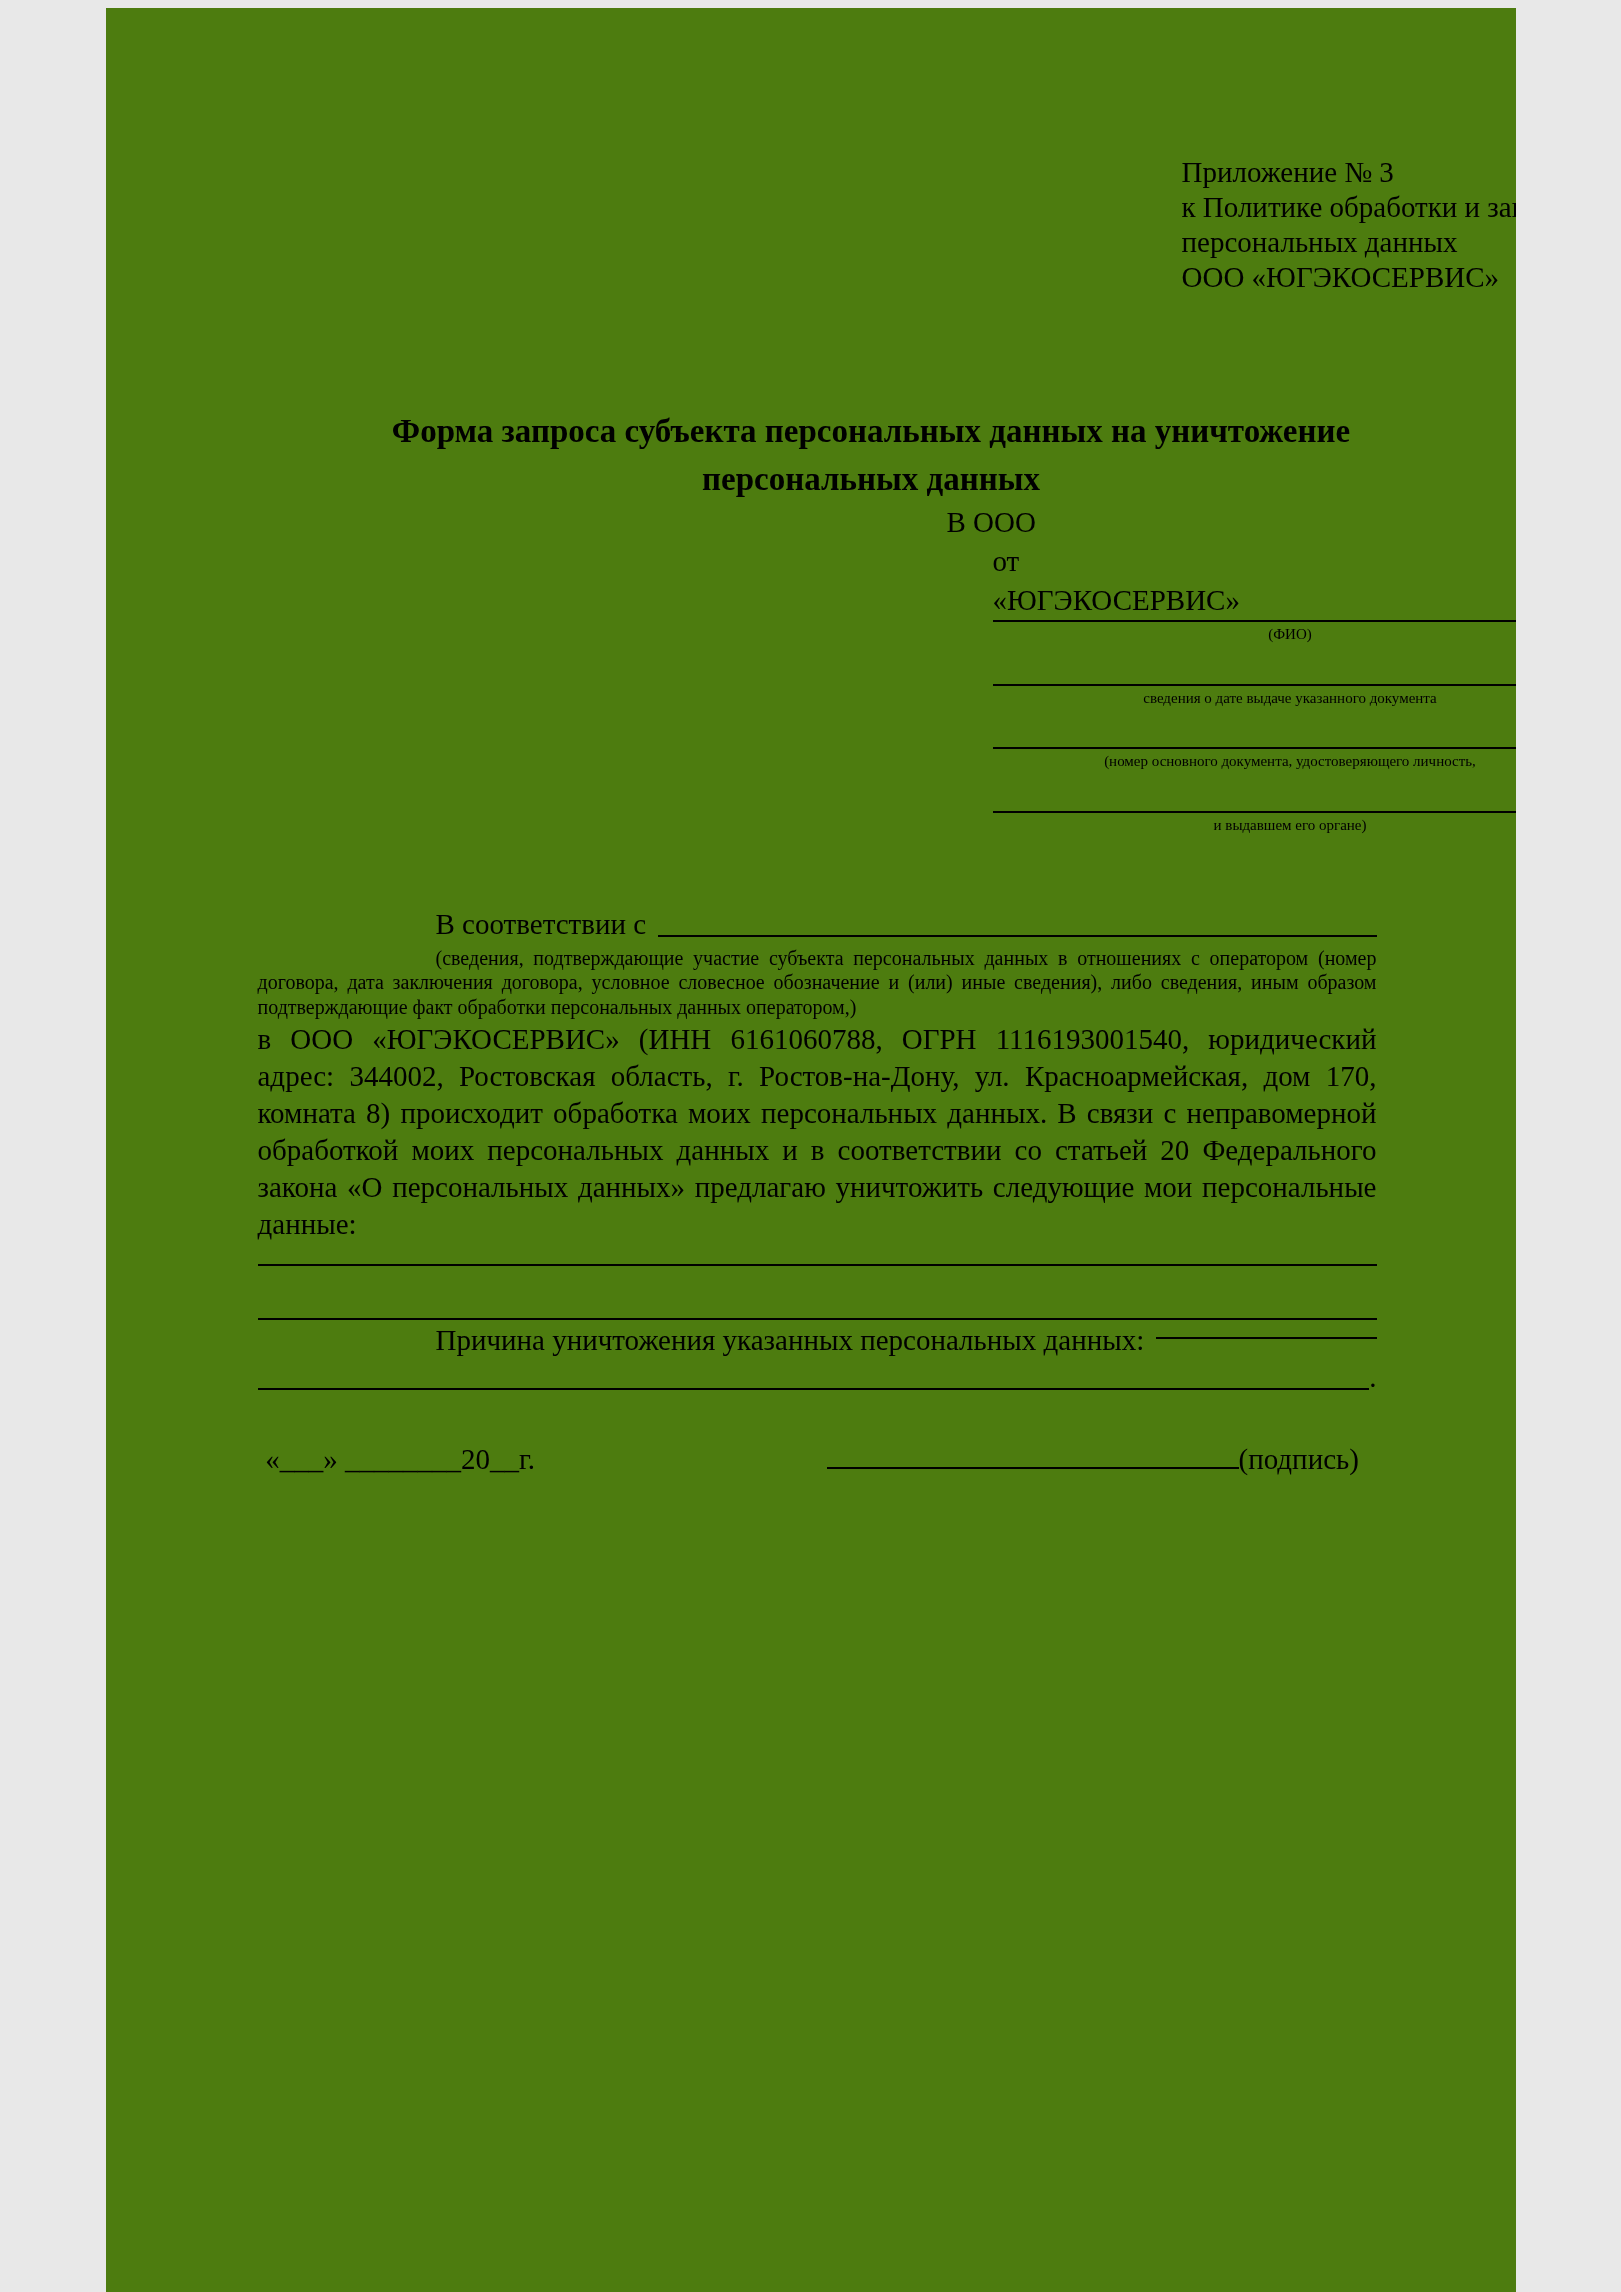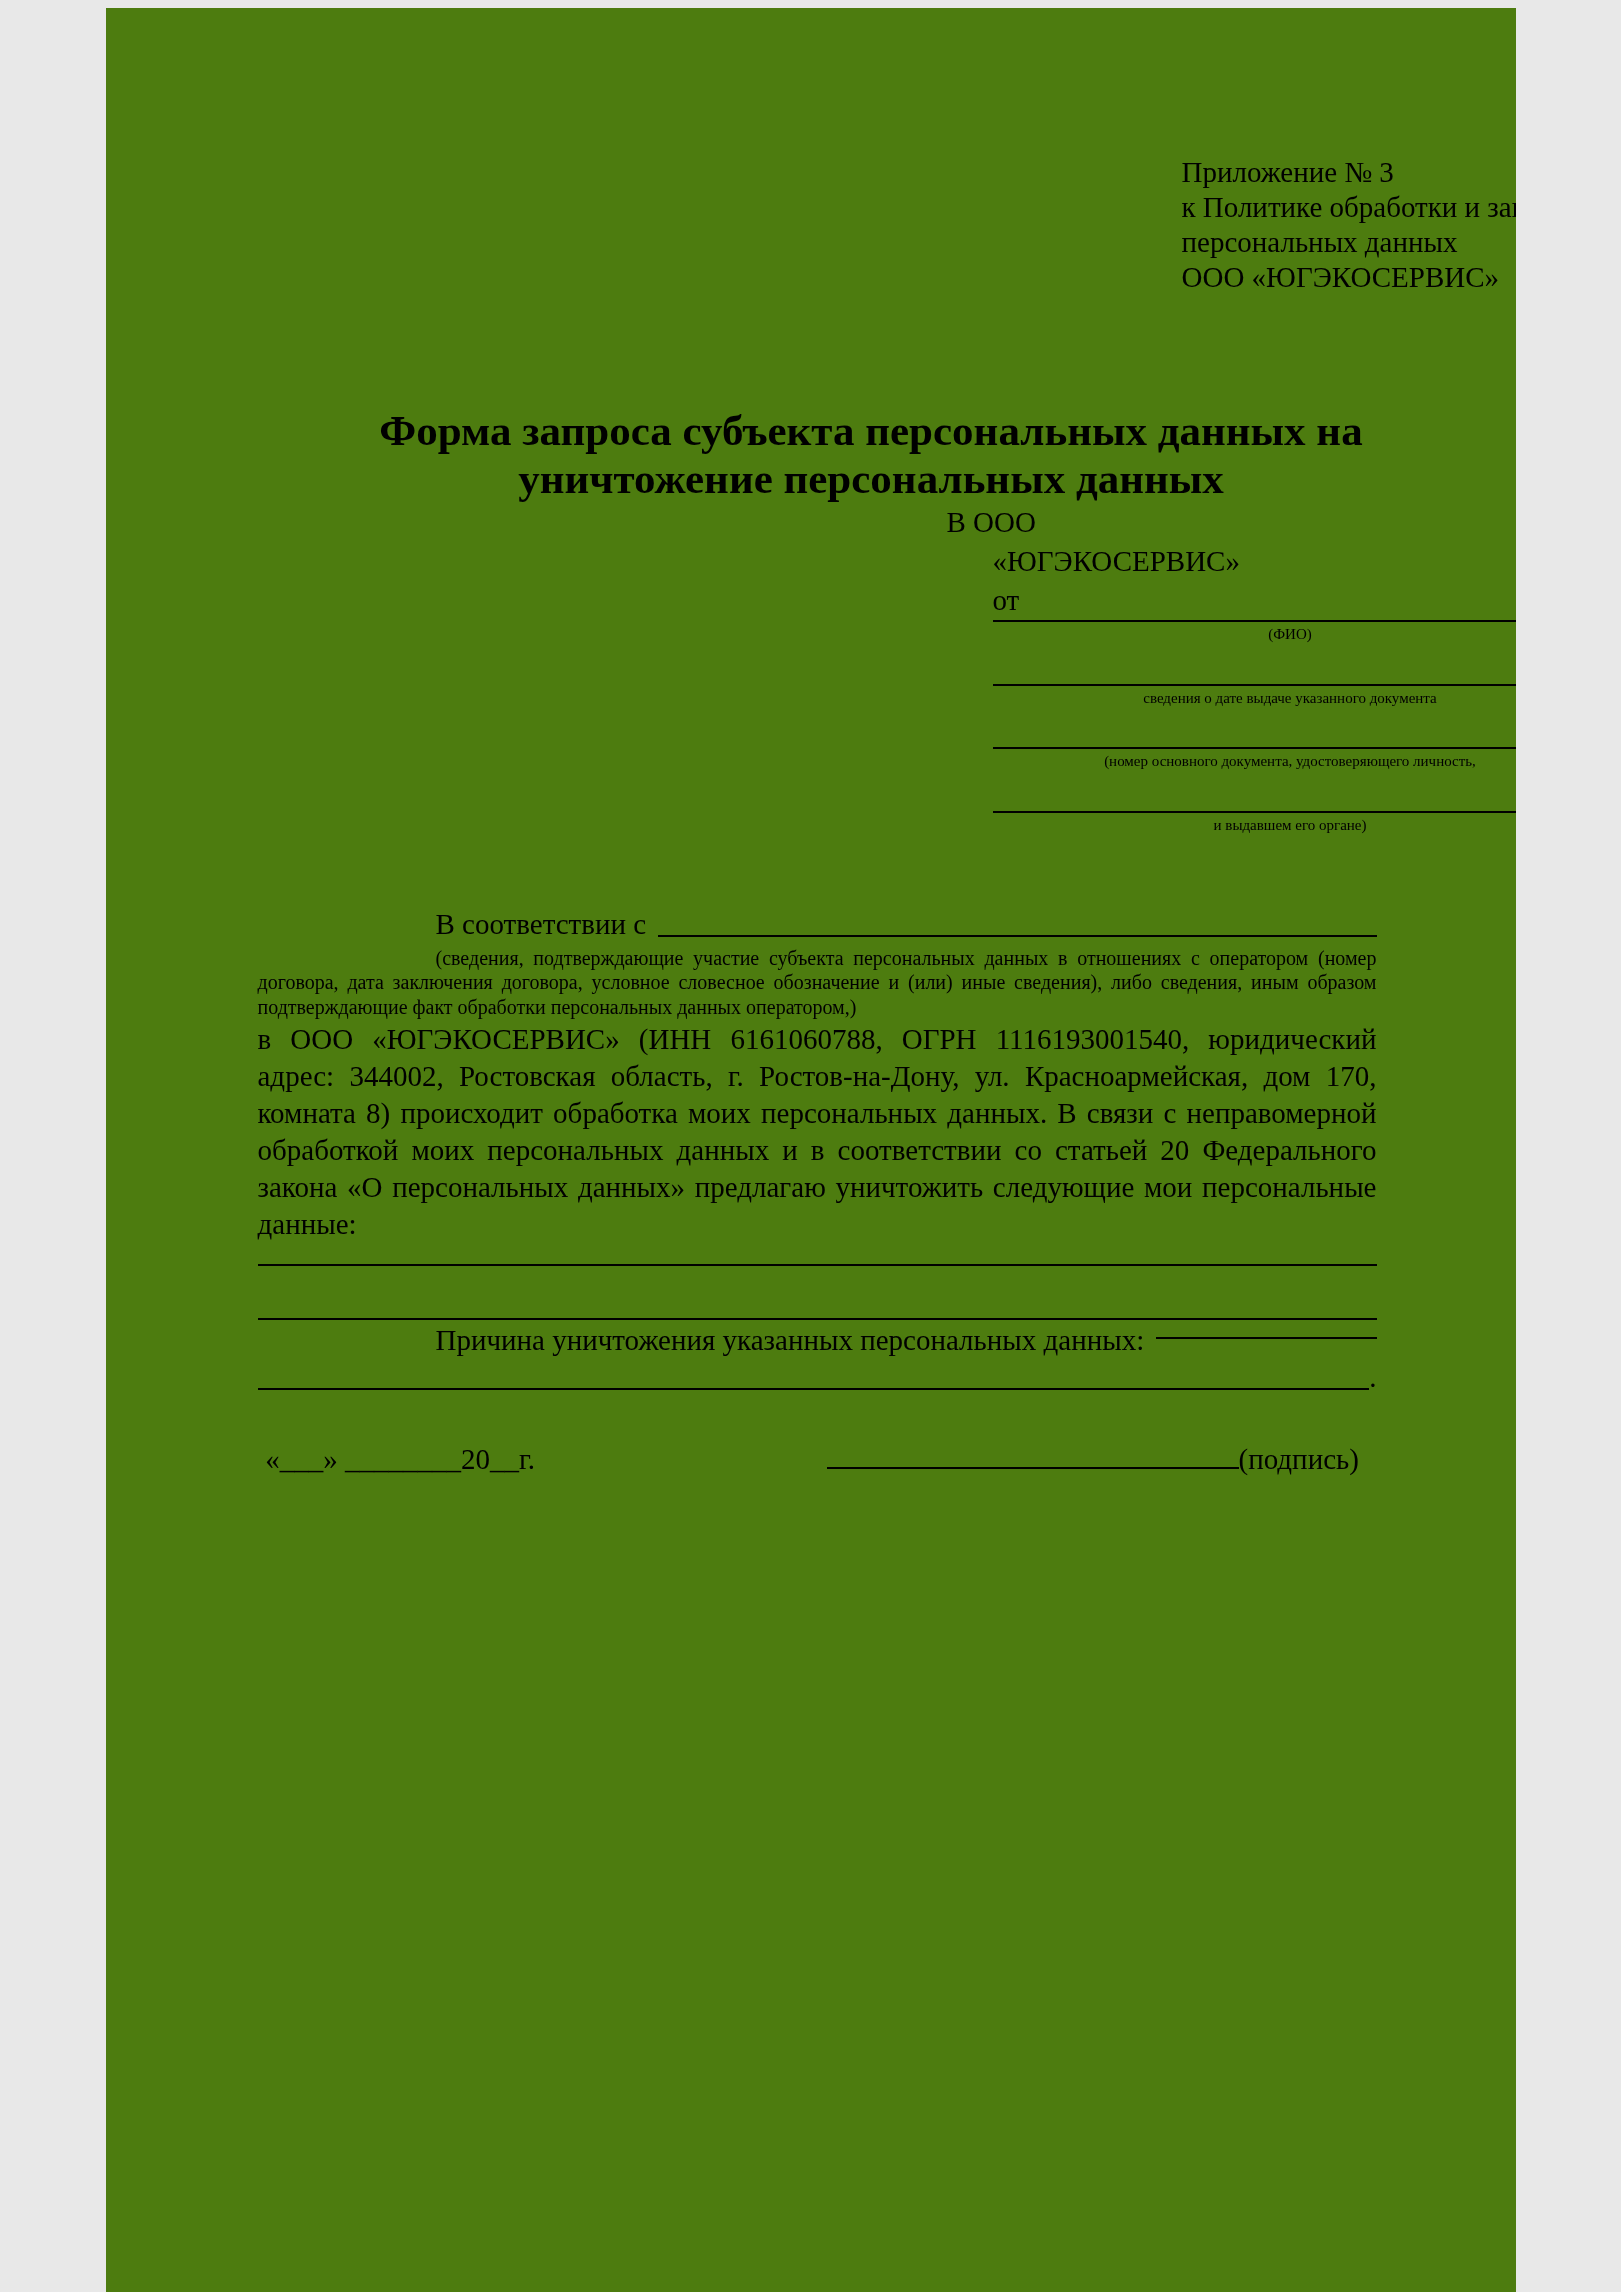--- a/index.html
+++ b/index.html
@@ -17,21 +17,21 @@
     padding: 147px 139px 0 152px;
     overflow: hidden;
   }
 
   
   .appendix { margin-left: 924px; line-height: 35px; white-space: nowrap; }
 
   
   .title {
     font-weight: bold;
-    font-size: 43px;
+    font-size: 33px;
     line-height: 48px;
     text-align: center;
     margin-left: 108px;
     margin-top: 112px;
   }
 
   
   .addressee { margin-left: 689px; line-height: 39px; }
   .addr-indent { margin-left: 46px; }
 
@@ -89,22 +89,22 @@
     <div>Приложение № 3</div>
     <div>к Политике обработки и защиты</div>
     <div>персональных данных</div>
     <div>ООО «ЮГЭКОСЕРВИС»</div>
   </div>
 
   <div class="title">Форма запроса субъекта персональных данных на уничтожение персональных данных</div>
 
   <div class="addressee">
     <div>В ООО</div>
+    <div class="addr-indent">от</div>
     <div class="addr-indent">«ЮГЭКОСЕРВИС»</div>
-    <div class="addr-indent">от</div>
   </div>
 
   <div class="fill-block">
     <div class="fill-field">
       <div class="fill-rule"></div>
       <div class="fill-caption">(ФИО)</div>
     </div>
     <div class="fill-field">
       <div class="fill-rule"></div>
       <div class="fill-caption">сведения о дате выдаче указанного документа</div>

